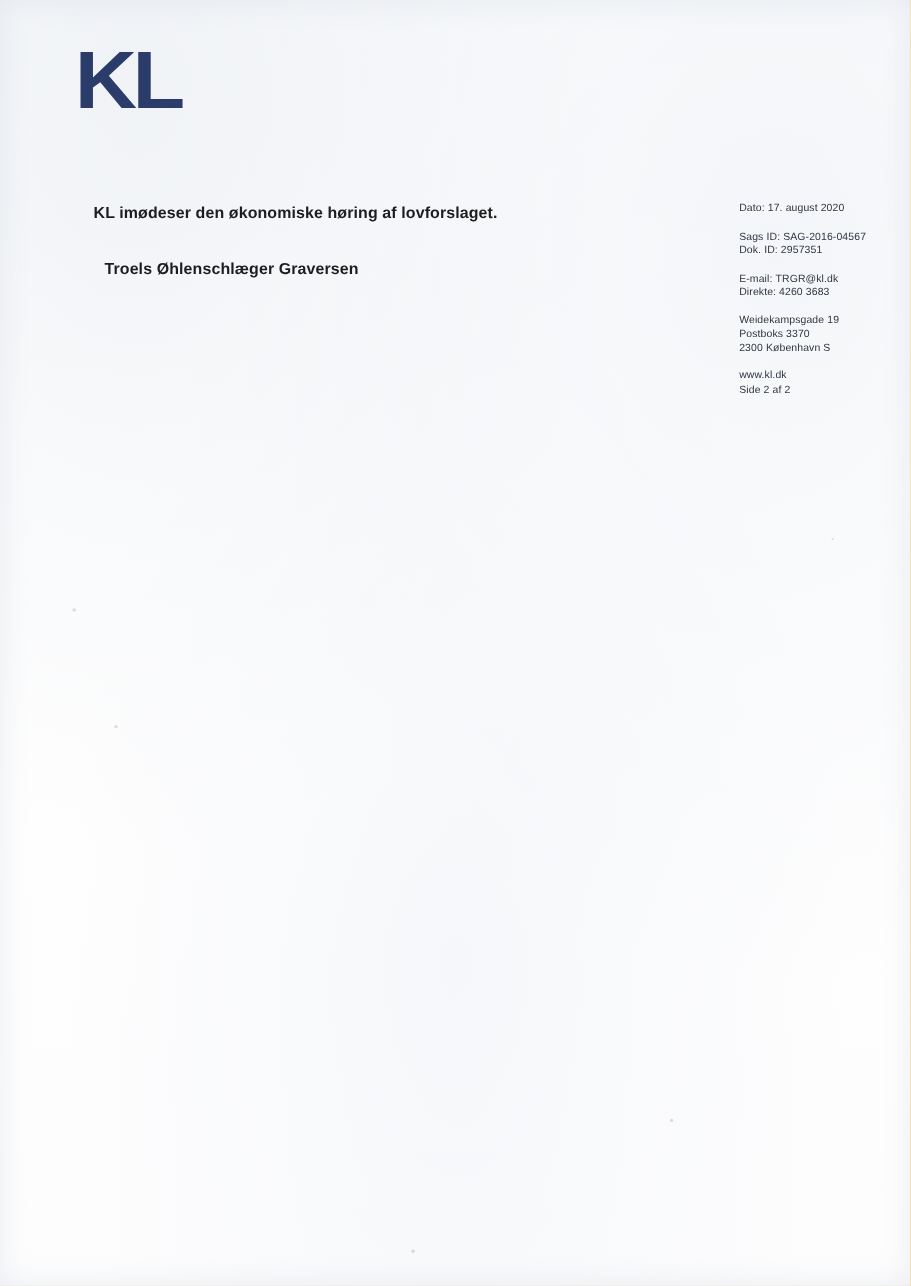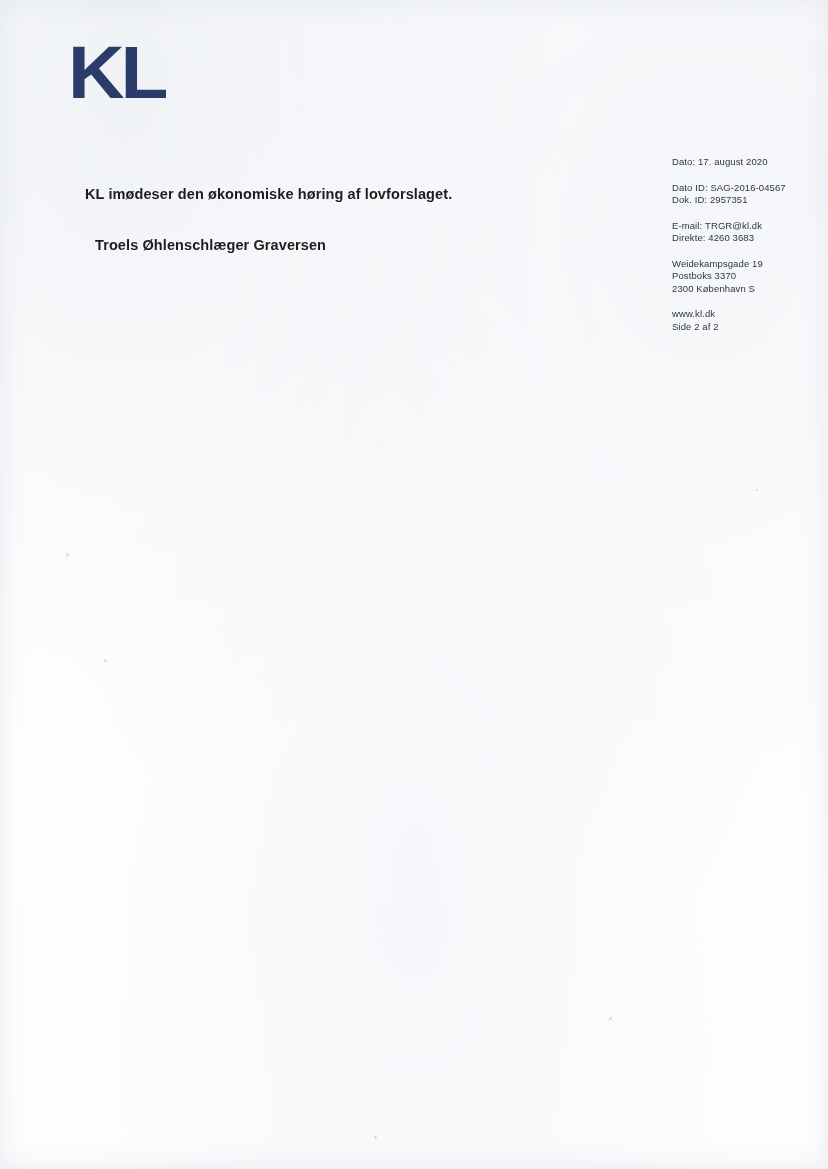--- a/index.html
+++ b/index.html
@@ -65,21 +65,21 @@
     font-size: 14.5px;
     line-height: 19px;
     color: #1d1d1f;
     font-weight: 600;
     margin: 10px;
     letter-spacing: 0.1px;
   }
   .sidebar {
     position: absolute;
     left: 672px;
-    top: 156px;
+    top: 184px;
     width: 140px;
     font-size: 9.5px;
     line-height: 12.5px;
     color: #2f3540;
   }
   .sb-group {
     margin-bottom: 13px;
   }
   .sb-line {
     white-space: nowrap;
@@ -115,21 +115,21 @@
   <div class="sidebar">
     <div class="sb-group">
       <div class="sb-line">
         <span class="sb-label">Dato:</span>
         <span class="sb-val">17. august 2020</span>
       </div>
     </div>
 
     <div class="sb-group">
       <div class="sb-line">
-        <span class="sb-label">Dato ID:</span>
+        <span class="sb-label">Sags ID:</span>
         <span class="sb-val">SAG-2016-04567</span>
       </div>
       <div class="sb-line">
         <span class="sb-label">Dok. ID:</span>
         <span class="sb-val">2957351</span>
       </div>
     </div>
 
     <div class="sb-group">
       <div class="sb-line">

